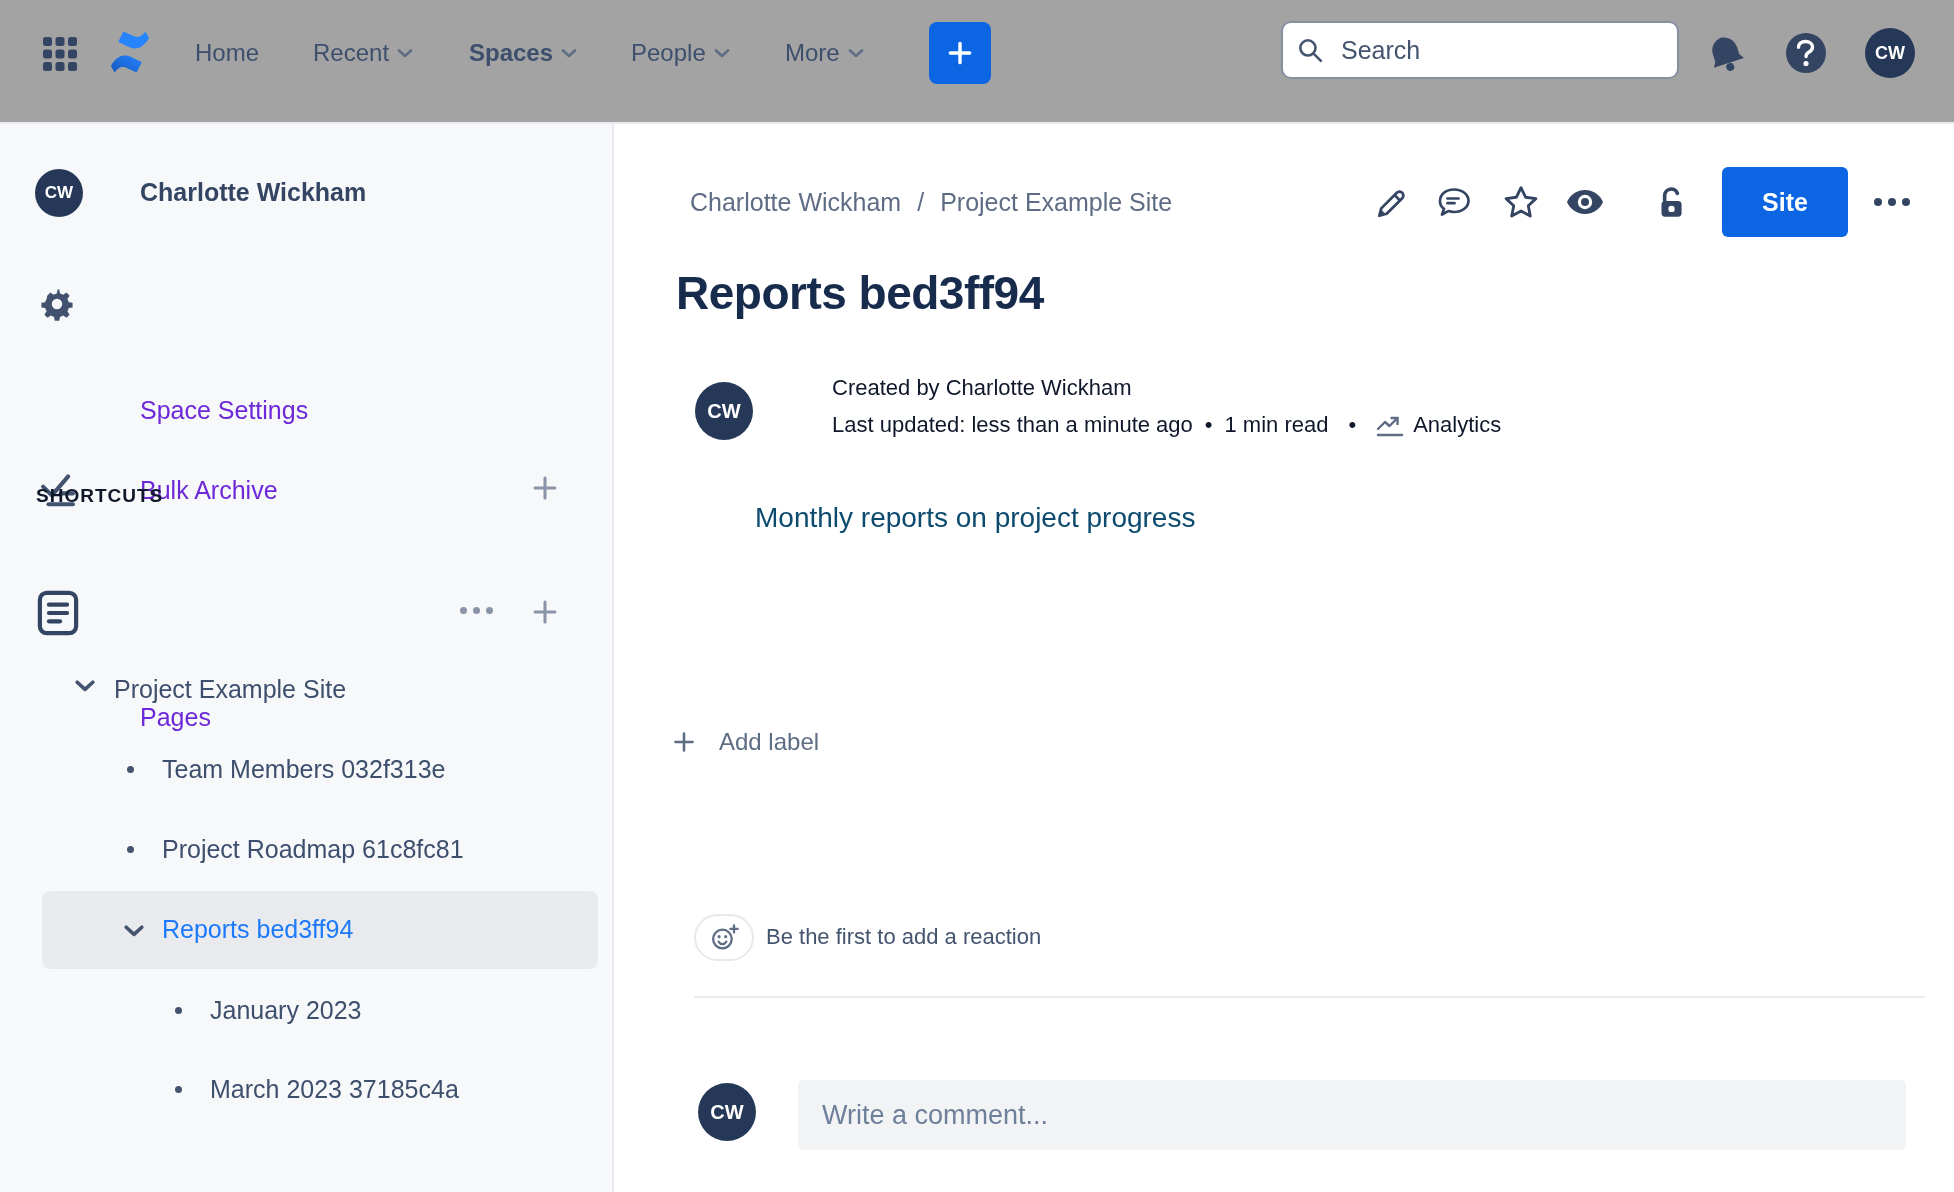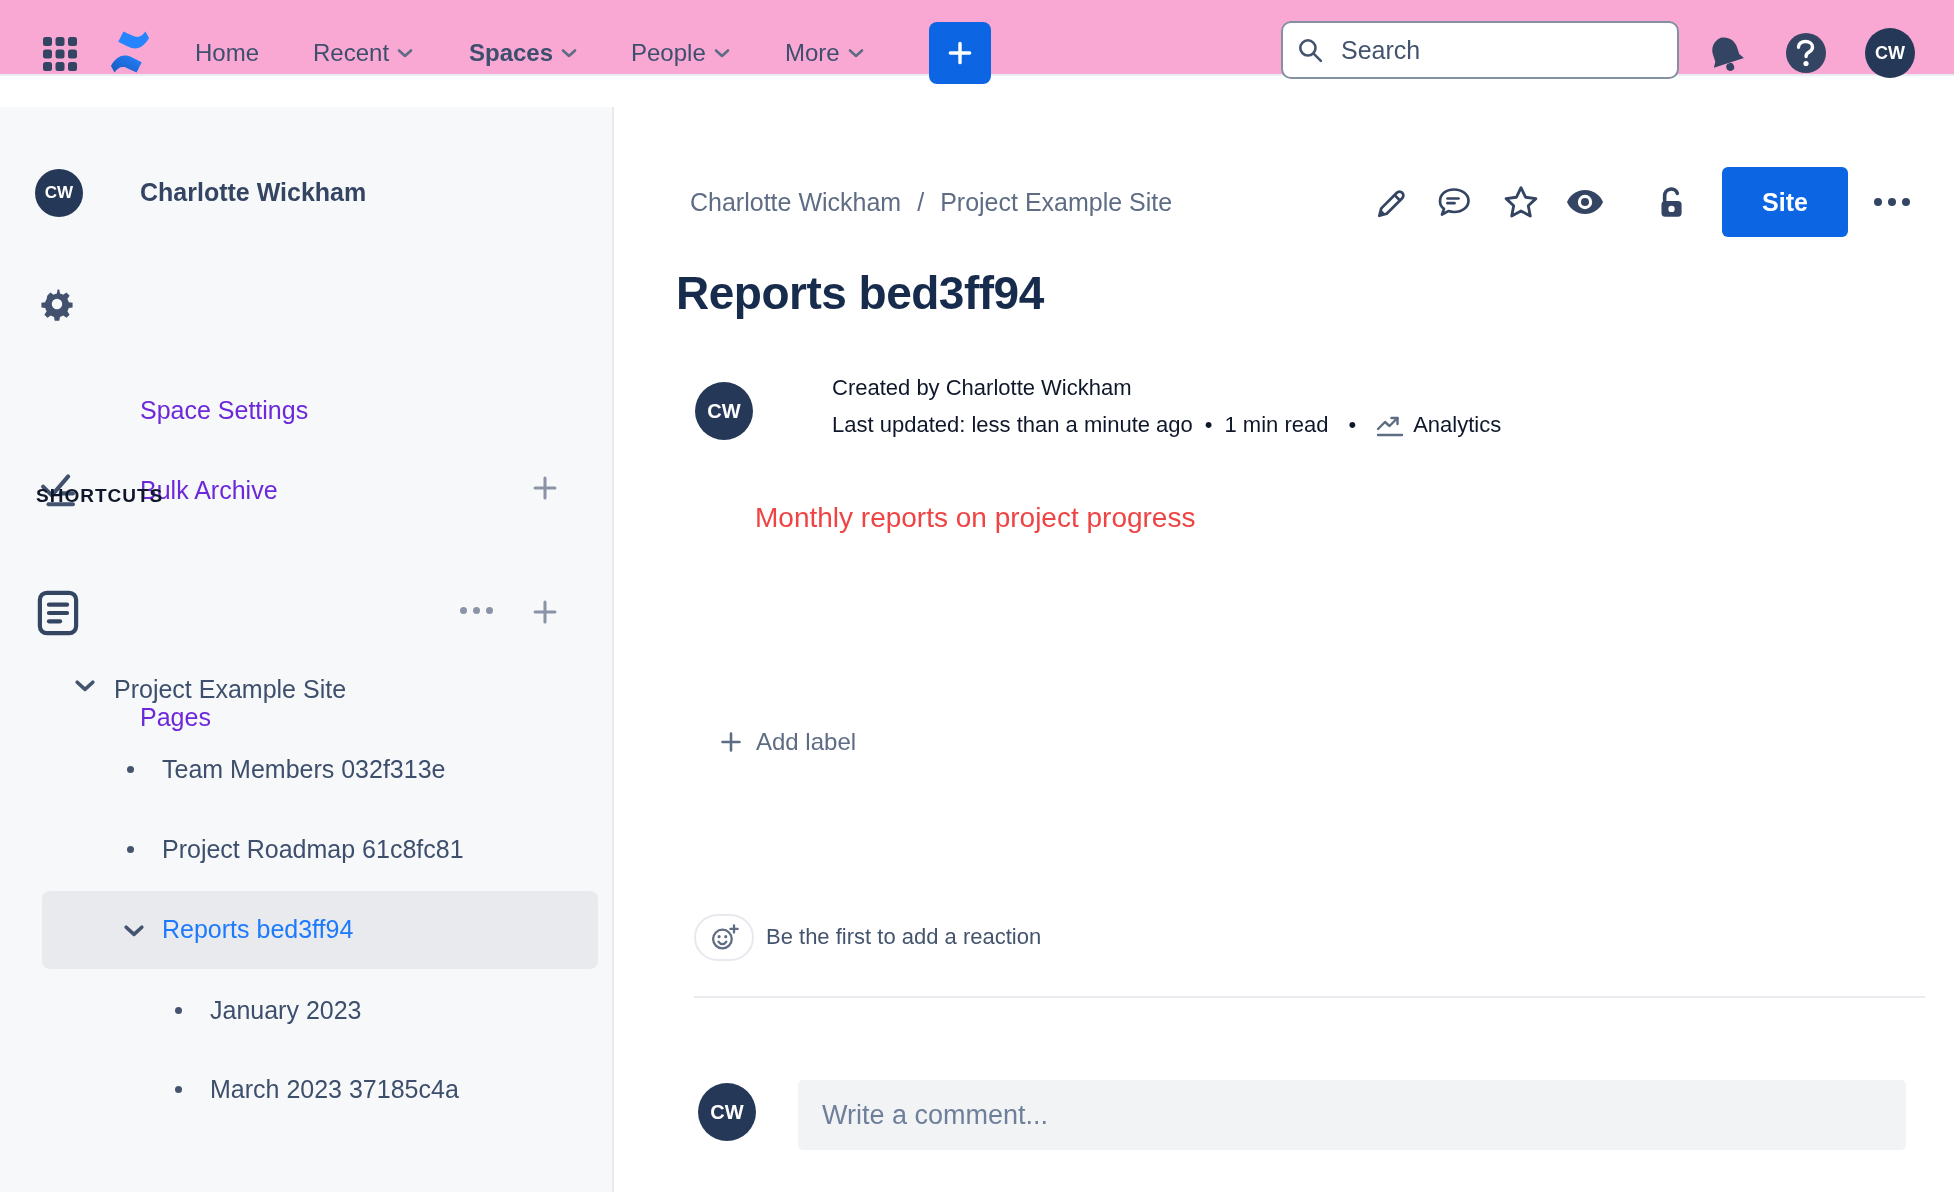--- a/index.html
+++ b/index.html
@@ -1,20 +1,20 @@
 <!DOCTYPE html>
 <html><head>
 <meta charset="utf-8">
 <style>
   * { margin:0; padding:0; box-sizing:border-box; }
   body { font-family:"Liberation Sans","DejaVu Sans",sans-serif; background:#fff; }
   .screen { position:relative; width:1954px; height:1192px; background:#fff; overflow:hidden; }
 
   
-  .topnav { position:absolute; left:0; top:0; width:1954px; height:76px; background:#f9a8d4;
+  .topnav { position:absolute; left:0; top:0; width:1954px; height:124px; background:#a3a3a3;
             border-bottom:2px solid #ebecf0; z-index:5; }
   .nav-link { position:absolute; top:39px; font-size:24px; font-weight:500; color:#3d4f6d;
               display:flex; align-items:center; gap:8px; cursor:pointer; white-space:nowrap; }
   .create-btn { position:absolute; left:929px; top:22px; width:62px; height:62px; border-radius:8px;
                 background:#0c66e4; display:flex; align-items:center; justify-content:center; cursor:pointer; }
   .search-wrap { position:absolute; left:1281px; top:21px; width:398px; height:58px; }
   .search-input { width:100%; height:100%; border:2px solid #8590a2; border-radius:10px;
                   padding-left:58px; font-size:25px; color:#3d4f6d; background:#fff; outline:none;
                   font-family:"Liberation Sans","DejaVu Sans",sans-serif; }
   .search-input::placeholder { color:#44546f; opacity:1; }
@@ -32,22 +32,22 @@
   .crumb { font-size:25px; color:#5e6c84; cursor:pointer; white-space:nowrap; }
   .action-icon { position:absolute; top:182px; width:40px; height:40px; display:flex;
                  align-items:center; justify-content:center; cursor:pointer; }
   .share-btn { position:absolute; left:1722px; top:167px; width:126px; height:70px; border-radius:6px;
                background:#0c66e4; color:#fff; font-size:25px; font-weight:700; border:none;
                display:flex; align-items:center; justify-content:center; cursor:pointer;
                font-family:"Liberation Sans","DejaVu Sans",sans-serif; }
   .page-title { position:absolute; left:676px; top:266px; font-size:46px; font-weight:600;
                 color:#172b4d; letter-spacing:-0.5px; }
   .byline-text { font-size:22px; color:#0f172a; display:flex; align-items:center; gap:12px; white-space:nowrap;margin-left:48px; }
-  .body-text { position:absolute; left:755px; top:502px; font-size:28px; color:#ef4444; }
-  .add-label { position:absolute; left:719px; top:728px; display:flex; align-items:center; gap:13px;
+  .body-text { position:absolute; left:755px; top:502px; font-size:28px; color:#0c4a6e; }
+  .add-label { position:absolute; left:672px; top:728px; display:flex; align-items:center; gap:23px;
                font-size:24px; color:#5e6c84; cursor:pointer; }
   .reaction-pill { position:absolute; left:694px; top:914px; width:60px; height:47px; border-radius:24px;
                    border:2px solid #e7e9ee; background:#fff; display:flex; align-items:center;
                    justify-content:center; cursor:pointer; }
   .reaction-text { position:absolute; left:766px; top:924px; font-size:22px; color:#44546f; }
   .divider { position:absolute; left:694px; top:996px; width:1231px; height:2px; background:#e9ebee; }
   .comment-input { position:absolute; left:798px; top:1080px; width:1108px; height:70px; background:#f2f3f5;
                    border:none; border-radius:5px; padding-left:24px; font-size:27px; color:#3d4f6d;
                    outline:none; font-family:"Liberation Sans","DejaVu Sans",sans-serif; cursor:text; }
   .comment-input::placeholder { color:#6e7f9a; opacity:1; }

